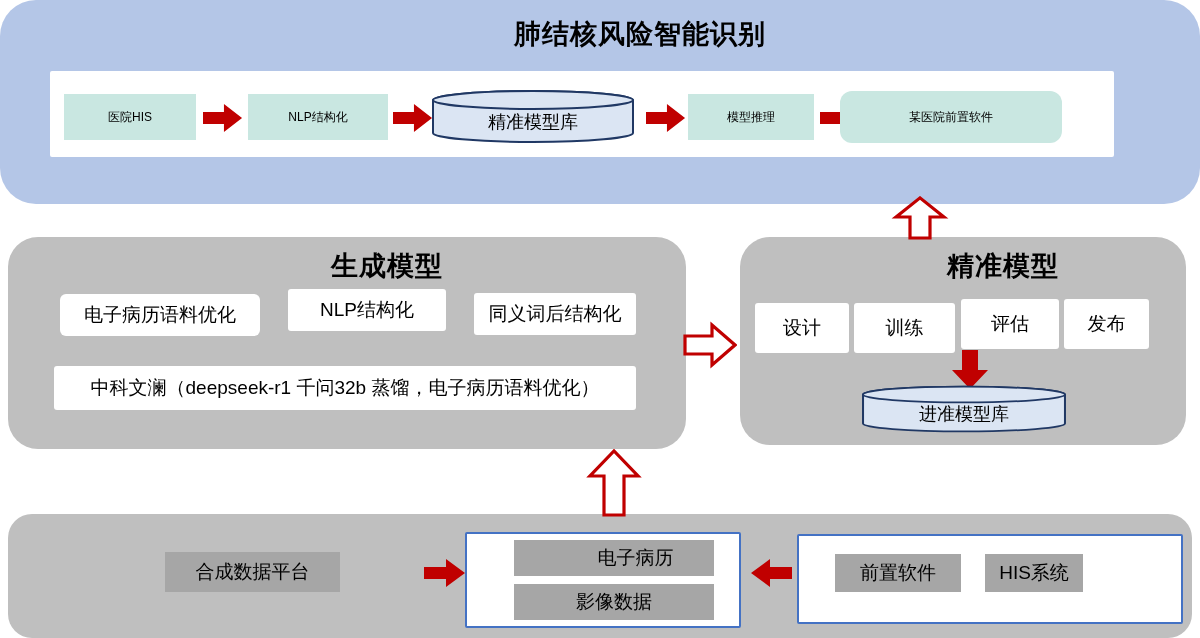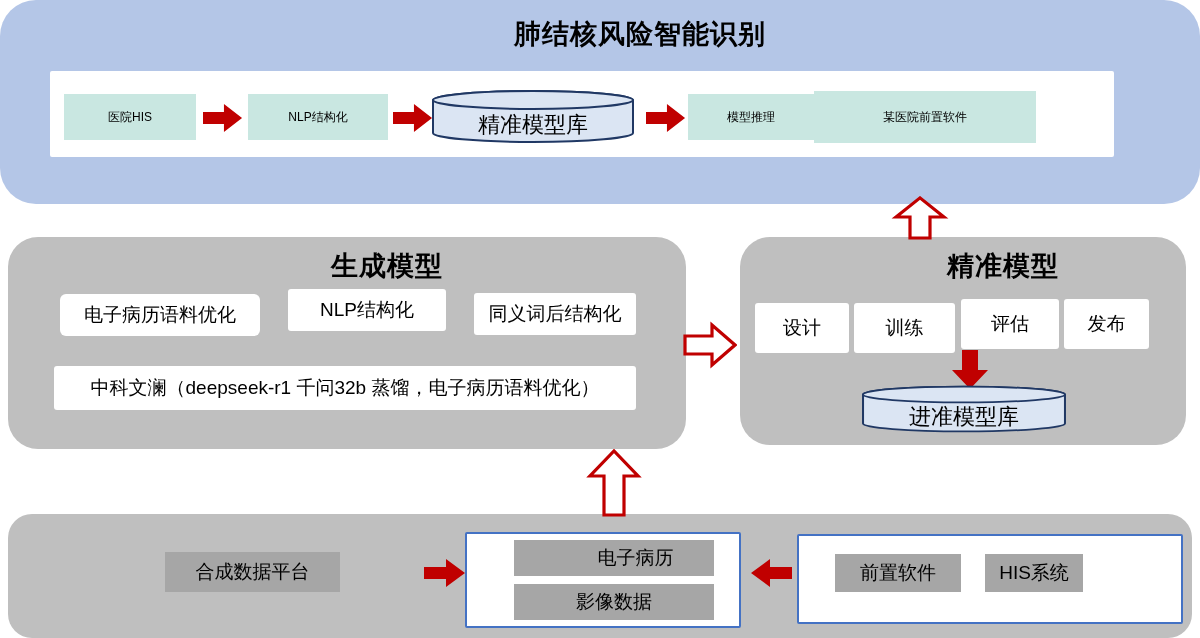--- a/index.html
+++ b/index.html
@@ -14,21 +14,21 @@
 
   .big-title { font-size:27px; font-weight:bold; text-align:center; letter-spacing:1px;margin-left:40px; }
 
   .flex-c { display:flex; align-items:center; justify-content:center; }
 
   .teal-box { background:#c9e7e1; font-size:12px; text-align:center; }
   .white-box { background:#ffffff; font-size:19px; border-radius:3px; text-align:center; }
   .gray-box { background:#a6a6a6; font-size:19px; text-align:center; }
   .blue-outline-box { background:#ffffff; border:2px solid #4472c4; border-radius:2px; }
 
-  .cyl-label { font-size:22px; text-align:center; }
+  .cyl-label { font-size:18px; text-align:center; }
 
   svg.arrow { display:block; }
   .arrow-solid { fill:#c00000; stroke:none; }
   .arrow-outline { fill:#ffffff; stroke:#c00000; stroke-width:3.2; stroke-linejoin:miter; }
 </style>
 </head>
 <body>
 
 <div class="canvas">
 
@@ -67,21 +67,21 @@
   </svg>
 
   <div class="abs teal-box flex-c" style="left:688px; top:94px; width:126px; height:46px;">
     <span>模型推理</span>
   </div>
 
   <svg class="abs arrow" style="left:820px; top:103px;" width="40" height="30" viewBox="0 0 42 30" preserveAspectRatio="none">
     <polygon class="arrow-solid" points="0,9 22,9 22,1 41,15 22,29 22,21 0,21"></polygon>
   </svg>
 
-  <div class="abs teal-box flex-c" style="left:814px; top:91px; width:222px; height:52px;">
+  <div class="abs teal-box flex-c" style="left:840px; top:91px; width:222px; height:52px;border-radius:12px;">
     <span>某医院前置软件</span>
   </div>
 
   <div class="abs gray-panel" style="left:8px; top:237px; width:678px; height:212px;"></div>
 
   <div class="abs big-title" style="left:8px; top:248px; width:678px;">生成模型</div>
 
   <div class="abs white-box flex-c" style="left:60px; top:294px; width:200px; height:42px;border-radius:6px;">
     <span>电子病历语料优化</span>
   </div>

